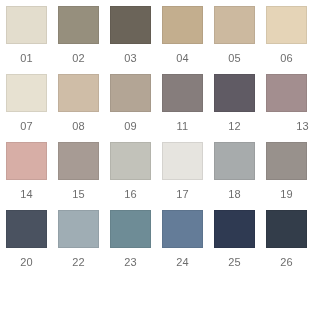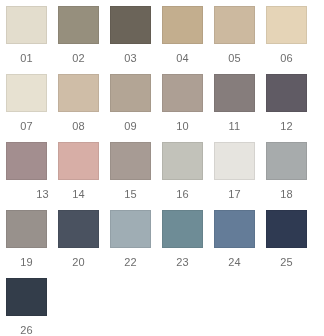--- a/index.html
+++ b/index.html
@@ -86,24 +86,20 @@
     </div>
     <div class="swatch-cell">
       <div class="swatch-chip" title="#cfbda7" style="background-color: rgb(207, 189, 167);"></div>
       <div class="swatch-label" style="color: rgb(109, 109, 109);">08</div>
     </div>
     <div class="swatch-cell">
       <div class="swatch-chip" title="#b3a595" style="background-color: rgb(179, 165, 149);"></div>
       <div class="swatch-label" style="color: rgb(109, 109, 109);">09</div>
     </div>
     <div class="swatch-cell">
-      <div class="swatch-chip" title="#ad9f94" style="background-color: rgb(173, 159, 148);"></div>
-      <div class="swatch-label" style="color: rgb(109, 109, 109);">10</div>
-    </div>
-    <div class="swatch-cell">
       <div class="swatch-chip" title="#867d7c" style="background-color: rgb(134, 125, 124);"></div>
       <div class="swatch-label" style="color: rgb(109, 109, 109);">11</div>
     </div>
     <div class="swatch-cell">
       <div class="swatch-chip" title="#605b64" style="background-color: rgb(96, 91, 100);"></div>
       <div class="swatch-label" style="color: rgb(109, 109, 109);">12</div>
     </div>
     <div class="swatch-cell">
       <div class="swatch-chip" title="#a38e8f" style="background-color: rgb(163, 142, 143);"></div>
       <div class="swatch-label" style="color: rgb(109, 109, 109); margin-left: 32px;">13</div>

